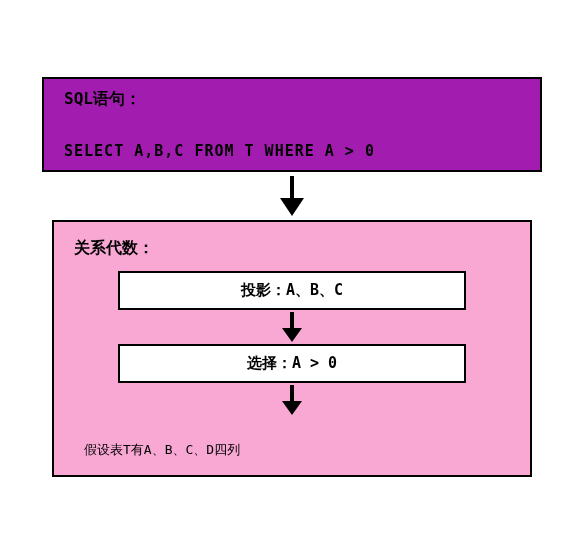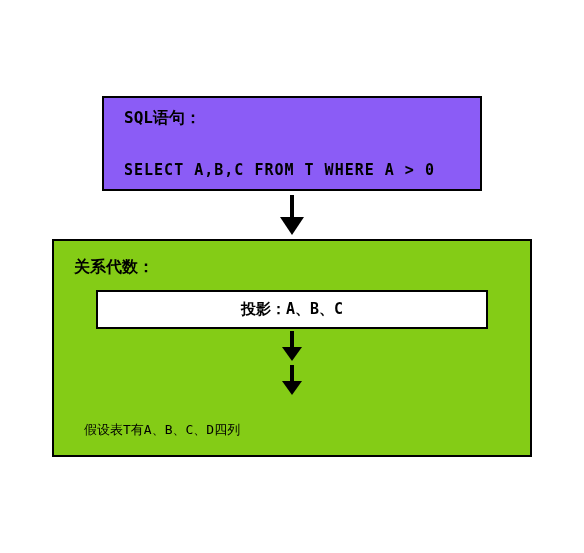--- a/index.html
+++ b/index.html
@@ -22,22 +22,22 @@
       display: flex;
       flex-direction: column;
       align-items: center;
       padding: 20px;
       width: 100%;
     }
 
     .sql-box {
       border: 2.5px solid #000;
       padding: 10px 20px;
-      width: 380px;
-      background: #8b5cf6;
+      width: 500px;
+      background: #a21caf;
     }
 
     .sql-title {
       font-size: 16px;
       font-weight: bold;
       margin-bottom: 4px;
       font-family: "SimHei", "黑体", monospace;
     }
 
     .sql-code {
@@ -66,21 +66,21 @@
       height: 0;
       border-left: 12px solid transparent;
       border-right: 12px solid transparent;
       border-top: 18px solid #000;
     }
 
     .relational-box {
       border: 2.5px solid #000;
       padding: 16px 20px 16px 20px;
       width: 480px;
-      background: #84cc16;
+      background: #f9a8d4;
       display: flex;
       flex-direction: column;
       align-items: flex-start;
     }
 
     .rel-title {
       font-size: 16px;
       font-weight: bold;
       margin-bottom: 12px;
       font-family: "SimHei", "黑体", monospace;
@@ -89,21 +89,21 @@
     .rel-inner {
       display: flex;
       flex-direction: column;
       align-items: center;
       width: 100%;
     }
 
     .operation-box {
       border: 2px solid #000;
       padding: 8px 20px;
-      width: 392px;
+      width: 348px;
       text-align: center;
       background: #fff;
       font-size: 15px;
       font-weight: bold;
       font-family: "SimHei", "黑体", monospace;
     }
 
     .arrow-small {
       display: flex;
       flex-direction: column;
@@ -154,20 +154,21 @@
 
     <div class="rel-inner">
 
       <div class="operation-box">投影：A、B、C</div>
 
       <div class="arrow-small">
         <div class="arrow-line"></div>
         <div class="arrow-head"></div>
       </div>
 
+      <div class="operation-box">选择：A &gt; 0</div>
 
       <div class="arrow-small">
         <div class="arrow-line"></div>
         <div class="arrow-head"></div>
       </div>
 
 
     </div>
 
     <div class="footnote">假设表T有A、B、C、D四列</div>

